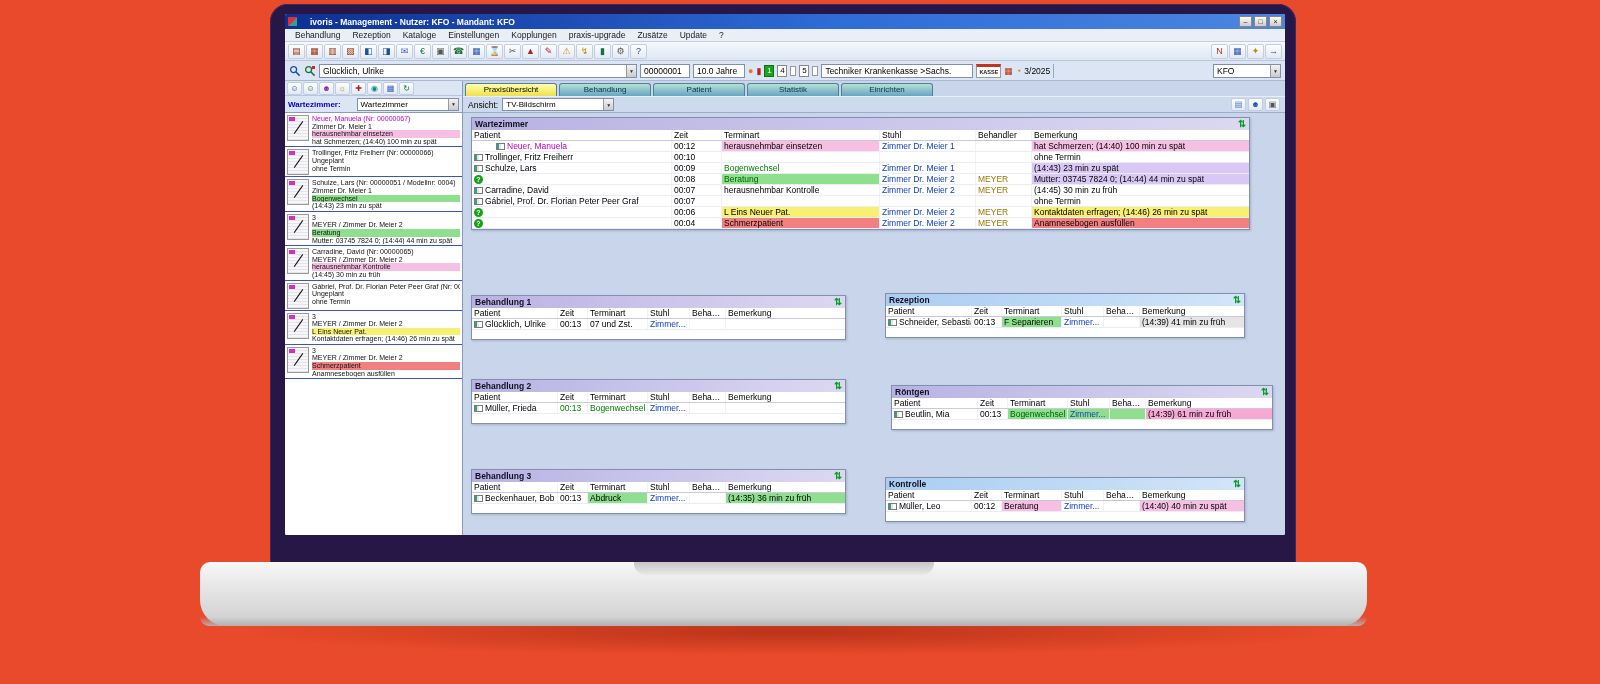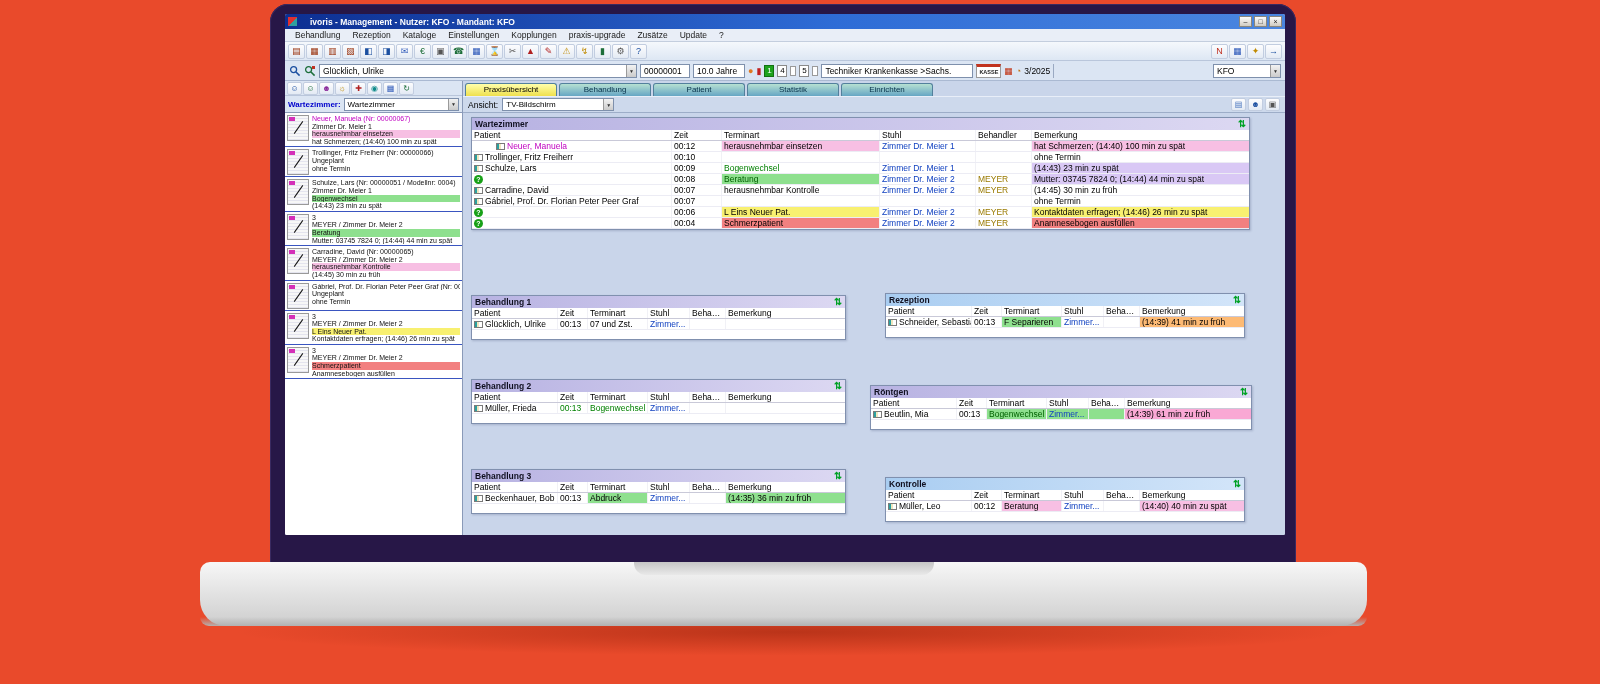--- a/index.html
+++ b/index.html
@@ -59,21 +59,21 @@
   .quarter{font-size:8.5px;flex:none}
   .vsep{width:1px;height:14px;background:#9aa9c2;flex:none}
   .mandant-combo{width:68px;margin-left:auto}
 
   
   .main{flex:1;display:flex;min-height:0}
   .left-col{width:178px;flex:none;background:#dbe5f3;border-right:1px solid #8a9ab8;display:flex;flex-direction:column}
   .quickbar{height:15px;display:flex;align-items:center;gap:1px;padding:0 2px;border-bottom:1px solid #b9c6db;flex:0 0 auto}
   .qb-ico{width:15px;height:13px;font-size:8px;line-height:12px;text-align:center;flex:none;
     background:linear-gradient(#fdfdfe,#e3eaf4);border:1px solid #c2cde0;border-radius:2px}
-  .wz-selector{height:16px;display:flex;align-items:center;gap:3px;padding:0 3px;flex:0 0 auto}
+  .wz-selector{height:16px;display:flex;align-items:center;gap:16px;padding:0 3px;flex:0 0 auto}
   .wz-label{color:#0000cc;font-weight:bold;font-size:8px;white-space:nowrap}
   .wz-combo{flex:1;height:13px}
   .patient-list{flex:1;background:#fff;border-top:1px solid #8a9ab8;overflow:hidden}
   .p-item{display:flex;gap:3px;padding:2px 2px 1px;border-bottom:1px solid #3a55c0}
   .sched-ico{width:22px;height:26px;flex:none;background:#fff;border:1px solid #999;position:relative;
     background-image:repeating-linear-gradient(180deg,#f7f7f7 0 2px,#e4e4ee 2px 3px)}
   .sched-ico::before{content:"";position:absolute;left:1px;top:1px;width:6px;height:4px;background:#d430b8}
   .sched-ico i{position:absolute;left:10px;top:4px;width:1px;height:15px;background:#111;transform:rotate(35deg)}
   .p-lines{flex:1;min-width:0}
   .p-line{font-size:7px;line-height:7.6px;white-space:nowrap;overflow:hidden;color:#111}
@@ -463,21 +463,21 @@
                   <div class="cell c3">Stuhl</div>
                   <div class="cell c4">Behandler</div>
                   <div class="cell c5">Bemerkung</div>
                 </div>
                 <div class="trow">
                   <div class="cell c0"><span class="card-ico"></span>Schneider, Sebastian</div>
                   <div class="cell c1">00:13</div>
                   <div class="cell c2" style="background: rgb(142, 224, 142);">F Separieren</div>
                   <div class="cell c3" style="color: rgb(16, 64, 192);">Zimmer...</div>
                   <div class="cell c4"></div>
-                  <div class="cell c5" style="background: #fdba74;">(14:39) 41 min zu früh</div>
+                  <div class="cell c5" style="background: #e5e5e5;">(14:39) 41 min zu früh</div>
                 </div>
                 <div class="sec-pad"></div>
               </div>
             <div class="section small purple" id="sec-behandlung2" style="left:8px;top:266px;width:375px">
                 <div class="sec-head">
                   <span class="sec-title">Behandlung 2</span>
                   <span class="filter-ico">⇅</span>
                 </div>
                 <div class="trow thead">
                   <div class="cell c0">Patient</div>
@@ -490,21 +490,21 @@
                 <div class="trow">
                   <div class="cell c0"><span class="card-ico"></span>Müller, Frieda</div>
                   <div class="cell c1" style="color: rgb(0, 128, 0);">00:13</div>
                   <div class="cell c2" style="color: rgb(0, 128, 0);">Bogenwechsel</div>
                   <div class="cell c3" style="color: rgb(16, 64, 192);">Zimmer...</div>
                   <div class="cell c4"></div>
                   <div class="cell c5"></div>
                 </div>
                 <div class="sec-pad"></div>
               </div>
-            <div class="section small purple" id="sec-roentgen" style="left:407px;top:272px;width:382px">
+            <div class="section small purple" id="sec-roentgen" style="left:428px;top:272px;width:382px">
                 <div class="sec-head">
                   <span class="sec-title">Röntgen</span>
                   <span class="filter-ico">⇅</span>
                 </div>
                 <div class="trow thead">
                   <div class="cell c0">Patient</div>
                   <div class="cell c1">Zeit</div>
                   <div class="cell c2">Terminart</div>
                   <div class="cell c3">Stuhl</div>
                   <div class="cell c4">Behandler</div>

